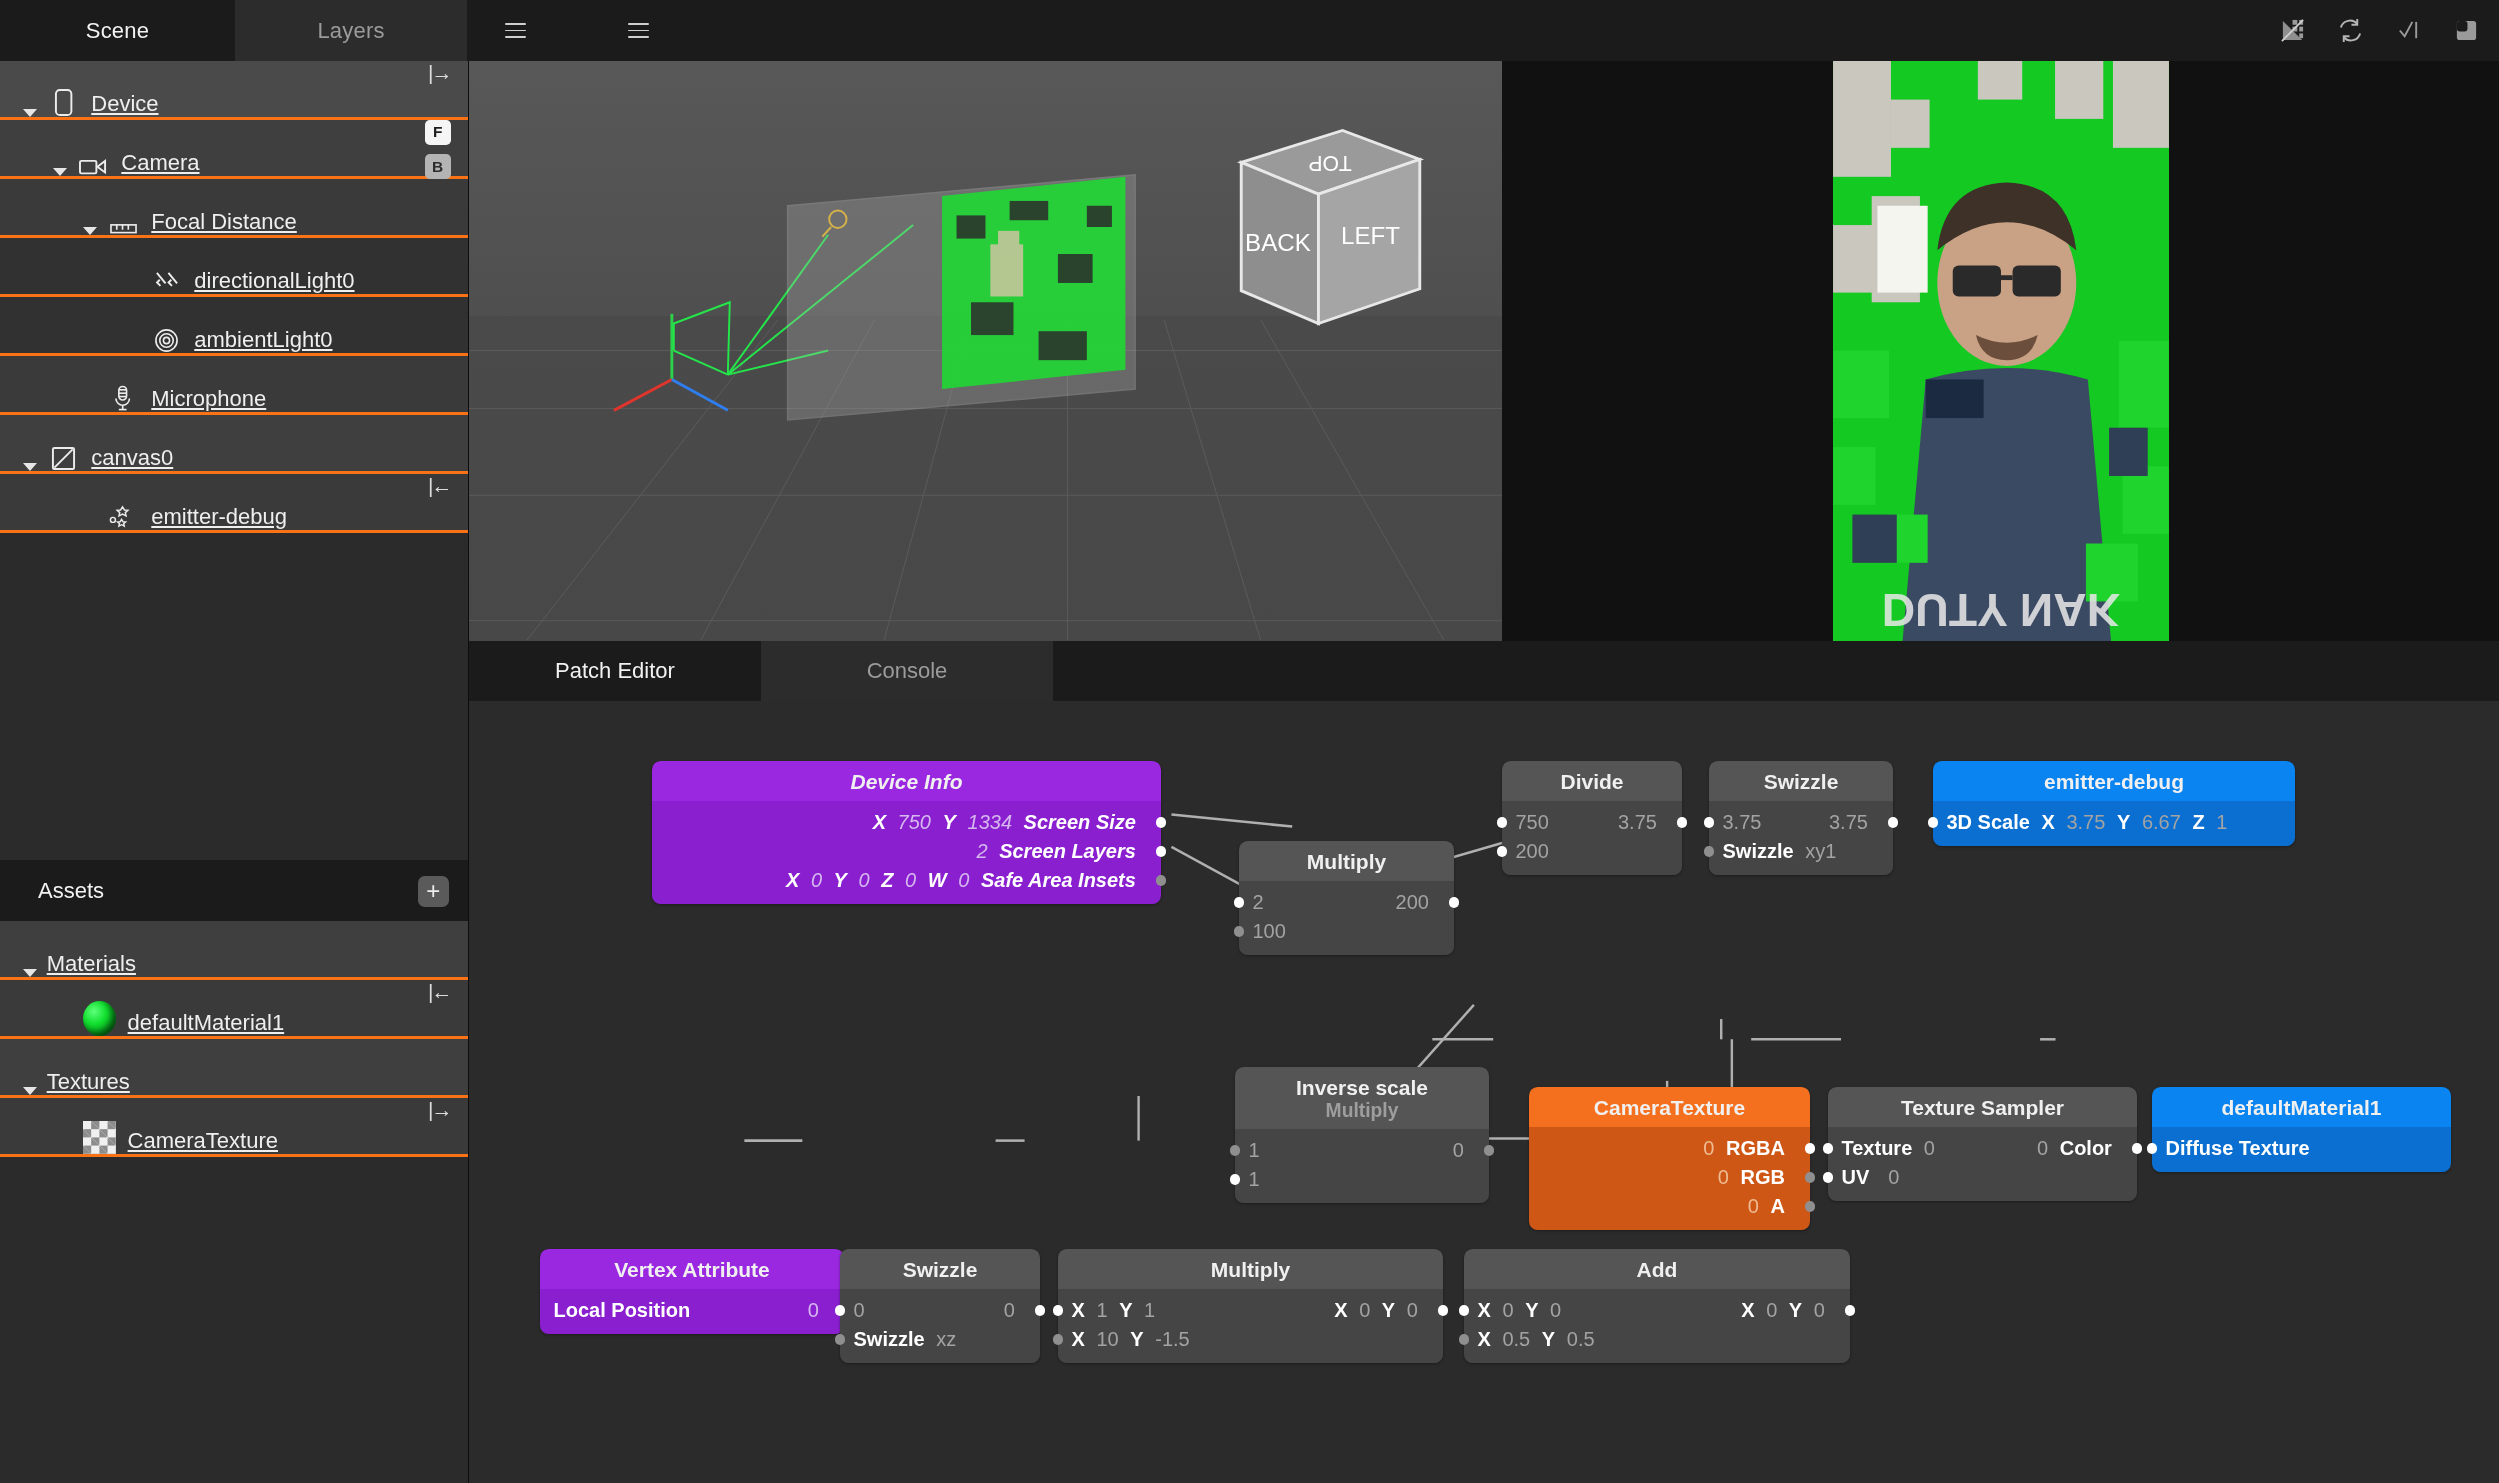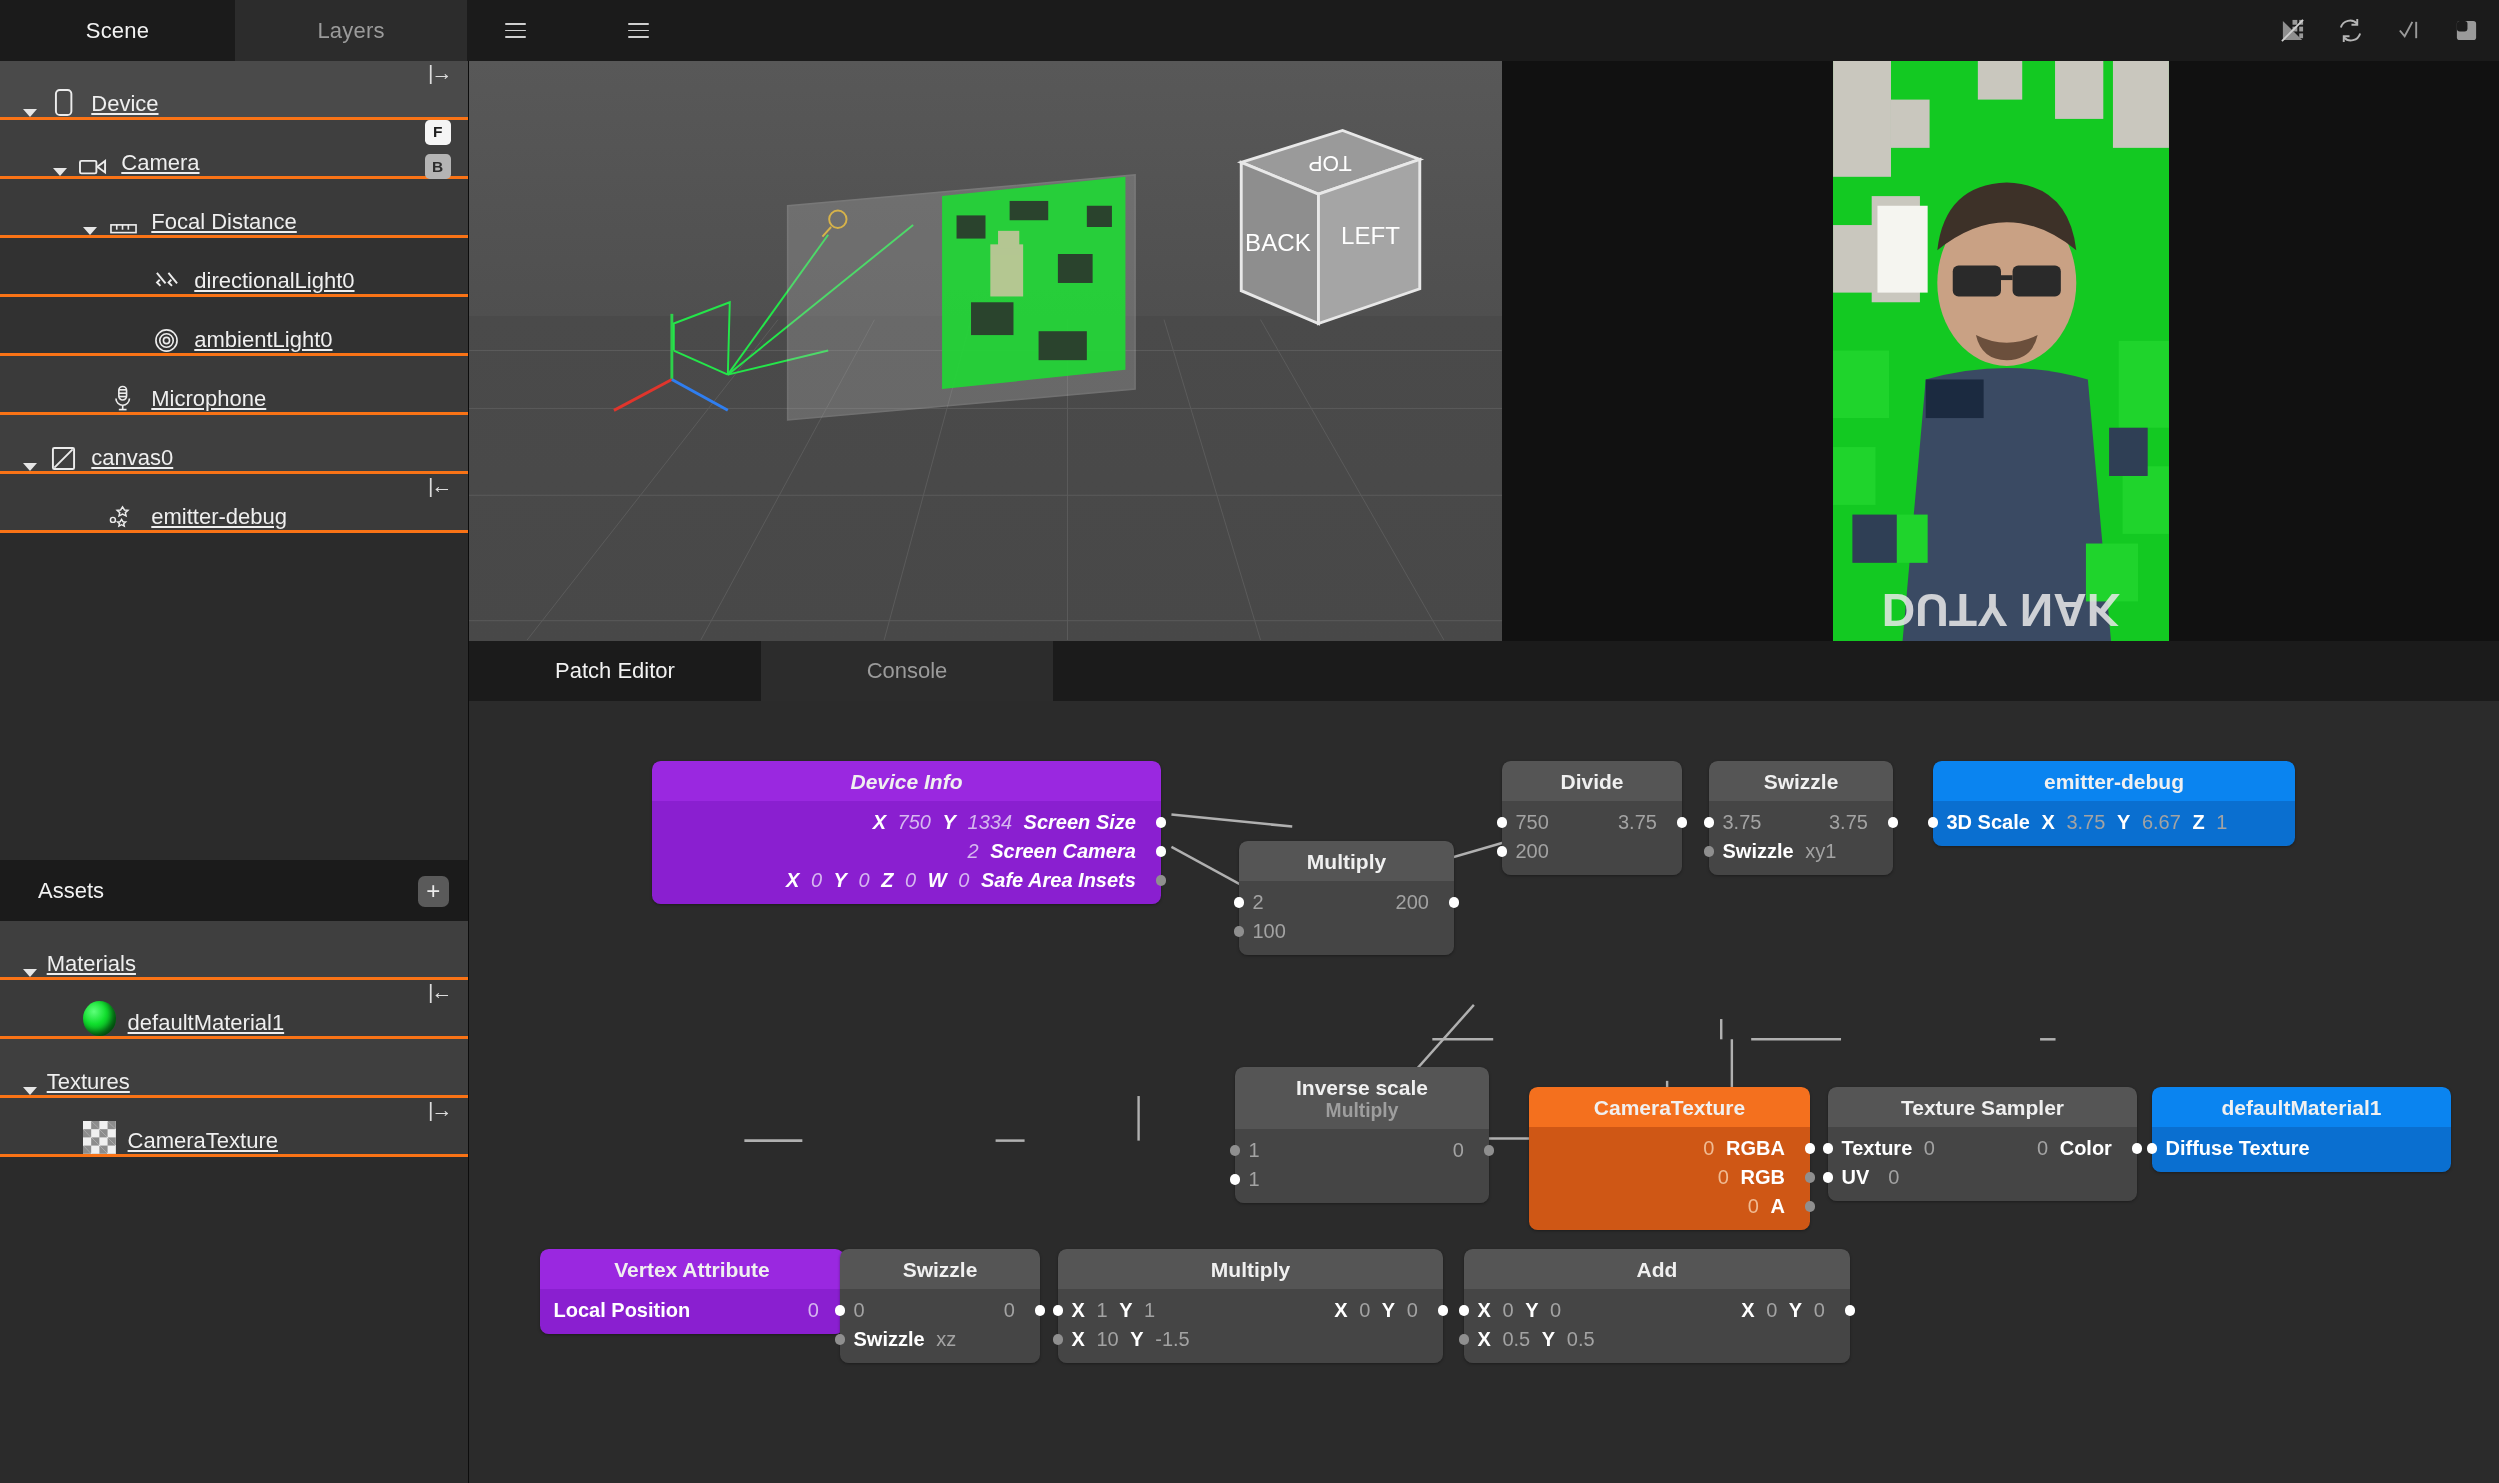--- a/index.html
+++ b/index.html
@@ -531,21 +531,21 @@
               <div class="prow out">
                 <span class="sp k" style="margin-right:11.6px">X</span>
                 <span class="sp v" style="margin-right:11.6px">750</span>
                 <span class="sp k" style="margin-right:11.6px">Y</span>
                 <span class="sp v" style="margin-right:11.6px">1334</span>
                 <span class="sp k" style="margin-right:11.6px">Screen Size</span>
                 <span class="dot out"></span>
               </div>
               <div class="prow out">
                 <span class="sp v" style="margin-right:11.6px">2</span>
-                <span class="sp k" style="margin-right:11.6px">Screen Camera</span>
+                <span class="sp k" style="margin-right:11.6px">Screen Layers</span>
                 <span class="dot out"></span>
               </div>
               <div class="prow out">
                 <span class="sp k" style="margin-right:11.6px">X</span>
                 <span class="sp v" style="margin-right:11.6px">0</span>
                 <span class="sp k" style="margin-right:11.6px">Y</span>
                 <span class="sp v" style="margin-right:11.6px">0</span>
                 <span class="sp k" style="margin-right:11.6px">Z</span>
                 <span class="sp v" style="margin-right:11.6px">0</span>
                 <span class="sp k" style="margin-right:11.6px">W</span>

